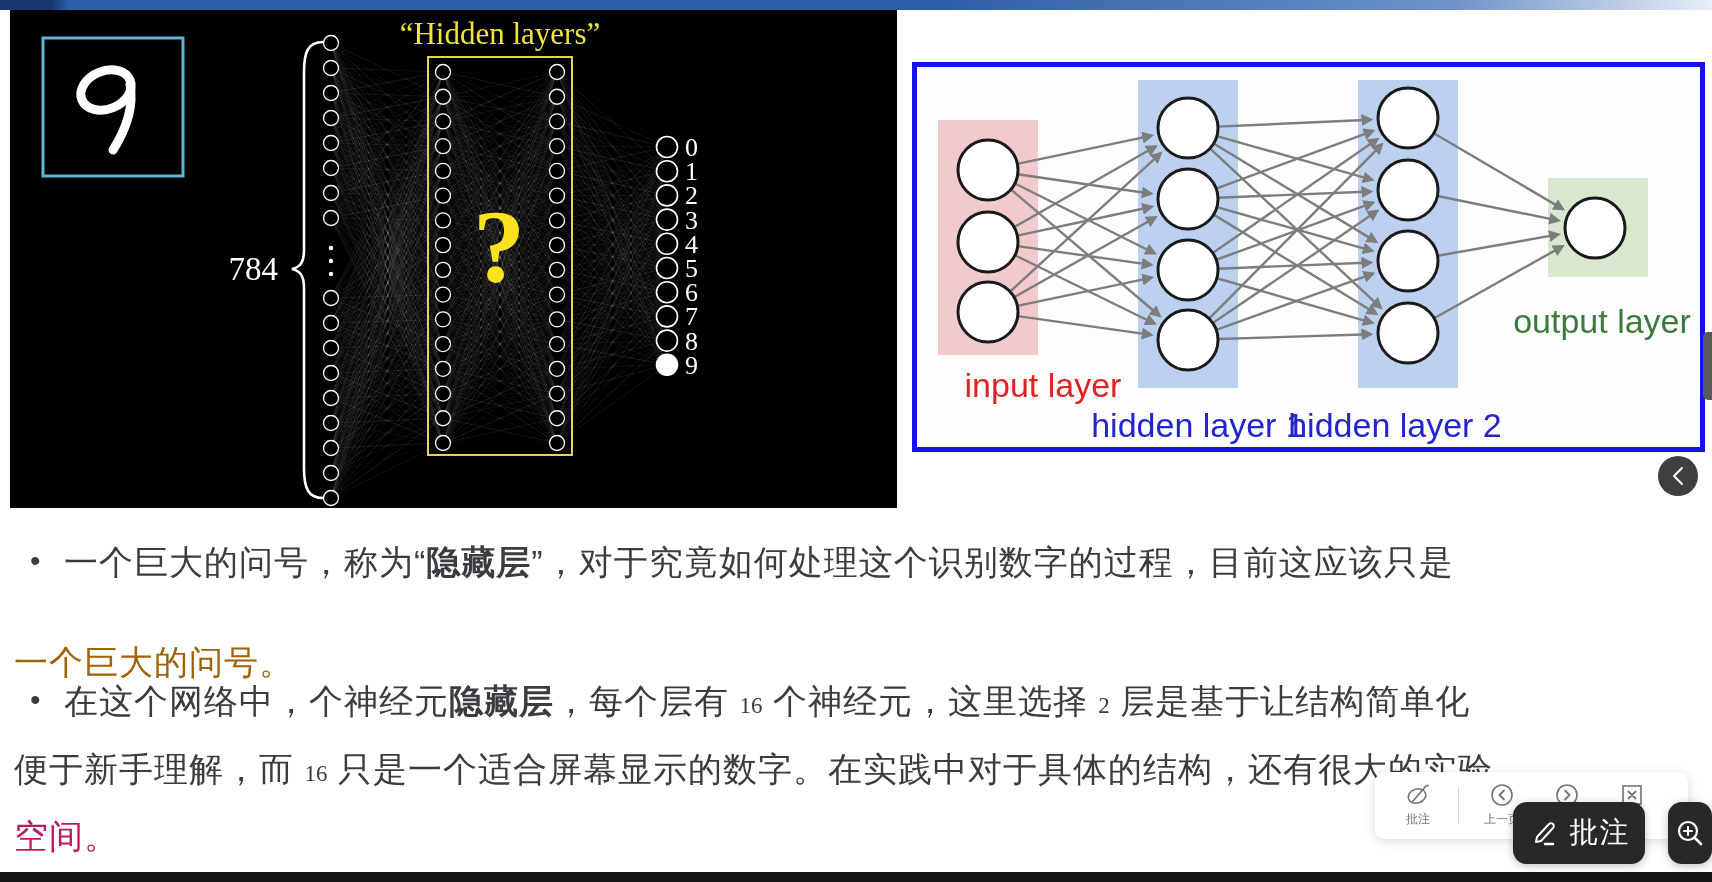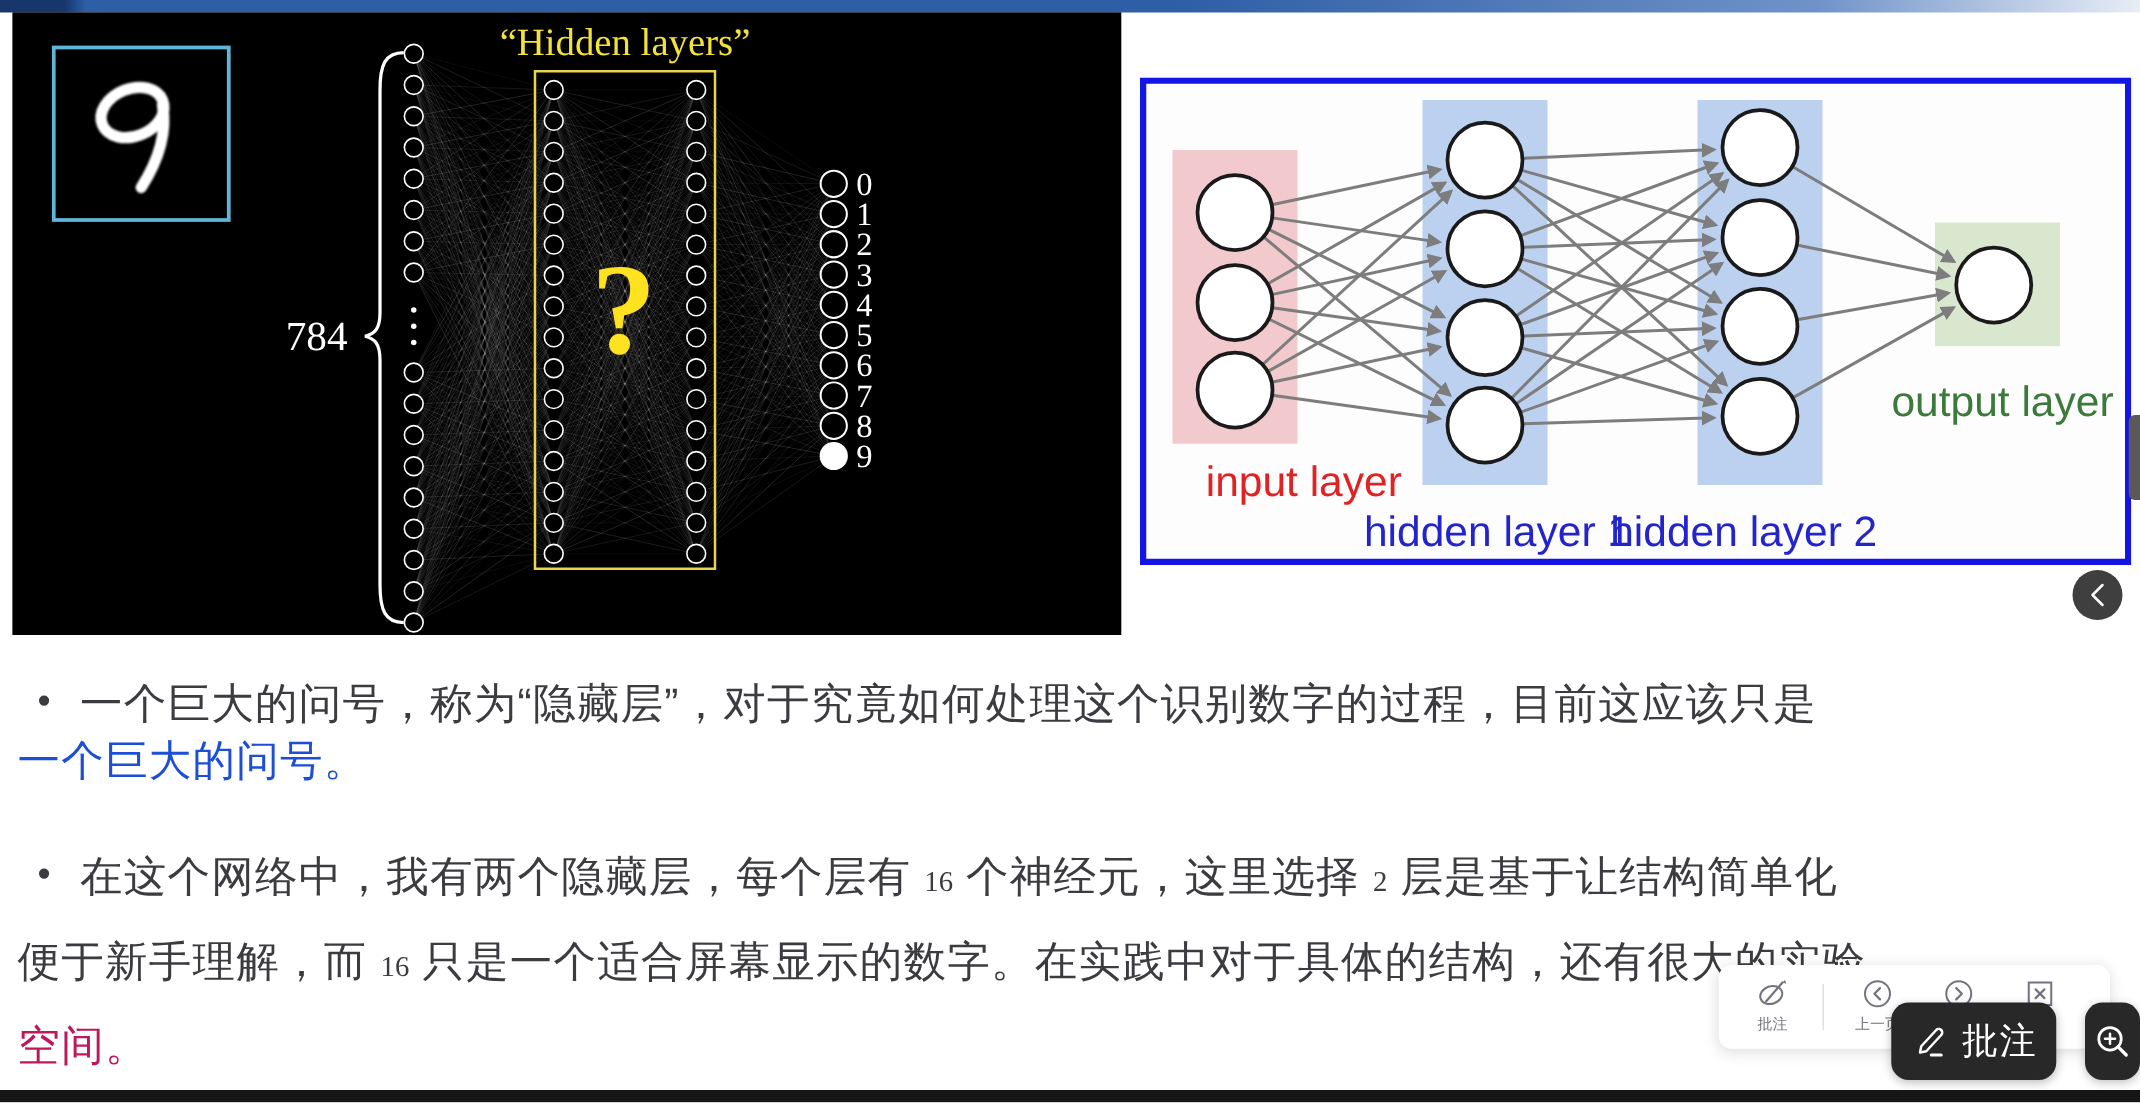--- a/index.html
+++ b/index.html
@@ -21,21 +21,21 @@
     position:absolute; left:1658px; top:456px; width:40px; height:40px; border-radius:50%;
     background:#3f3f3f; display:flex; align-items:center; justify-content:center; cursor:pointer;
   }
   .chevron-btn svg { display:block; }
   .scroll-piece {
     position:absolute; left:1703px; top:332px; width:9px; height:68px;
     background:#595959; border-radius:5px 0 0 5px;
   }
   .notes { position:absolute; left:0; top:0; }
   .note-line { position:absolute; white-space:nowrap; font-size:34px; color:#3b3b40; letter-spacing:1px; }
-  .note-line b { font-weight:normal; }
+  .note-line b { font-weight:bold; }
   .note-line .num { font-family:"Liberation Serif", serif; font-size:23px; letter-spacing:0; }
   .note-bullet { position:absolute; font-size:30px; color:#3b3b40; }
   .mini-toolbar {
     position:absolute; left:1375px; top:772px; width:313px; height:67px; background:#ffffff;
     border-radius:10px; box-shadow:0 2px 12px rgba(0,0,0,.14);
   }
   .mini-item { position:absolute; top:10px; display:flex; flex-direction:column; align-items:center; cursor:pointer; }
   .mini-item .lbl { font-size:12px; color:#73737f; margin-top:3px; white-space:nowrap; }
   .mini-divider { position:absolute; left:83px; top:15px; width:1px; height:37px; background:#d9d9de; }
   .dark-btn {
@@ -904,23 +904,23 @@
     <svg width="18" height="22" viewBox="0 0 18 22">
       <polyline points="13,3 5,11 13,19" fill="none" stroke="#ffffff" stroke-width="2" stroke-linecap="round" stroke-linejoin="round"></polyline>
     </svg>
   </div>
 
   <div class="scroll-piece"></div>
 
   <div class="notes" id="notes">
       <span class="note-bullet" style="left: 30px; top: 544px;">•</span>
       <div class="note-line" style="left: 64px; top: 540px; color: rgb(59, 59, 64);"><span>一个巨大的问号，称为“</span><b>隐藏层</b><span>”，对于究竟如何处理这个识别数字的过程，目前这应该只是</span></div>
-      <div class="note-line" style="left: 14px; top: 586px; color: #1d4ed8;"><span>一个巨大的问号。</span></div>
+      <div class="note-line" style="left: 14px; top: 640px; color: #a16207;"><span>一个巨大的问号。</span></div>
       <span class="note-bullet" style="left: 30px; top: 683px;">•</span>
-      <div class="note-line" style="left: 64px; top: 679px; color: rgb(59, 59, 64);"><span>在这个网络中，我有两个</span><b>隐藏层</b><span>，每个层有 </span><span class="num">16</span><span> 个神经元，这里选择 </span><span class="num">2</span><span> 层是基于让结构简单化</span></div>
+      <div class="note-line" style="left: 64px; top: 679px; color: rgb(59, 59, 64);"><span>在这个网络中，个神经元</span><b>隐藏层</b><span>，每个层有 </span><span class="num">16</span><span> 个神经元，这里选择 </span><span class="num">2</span><span> 层是基于让结构简单化</span></div>
       <div class="note-line" style="left: 14px; top: 747px; color: rgb(59, 59, 64); text-align: center;"><span>便于新手理解，而 </span><span class="num">16</span><span> 只是一个适合屏幕显示的数字。在实践中对于具体的结构，还有很大的实验</span></div>
       <div class="note-line" style="left: 14px; top: 814px; color: #be185d;"><span>空间。</span></div>
     </div>
 
   <div class="mini-toolbar">
     <div class="mini-item" style="left:20px; width:46px;">
       <svg width="26" height="26" viewBox="0 0 26 26">
         <ellipse cx="12" cy="14" rx="9" ry="7" fill="none" stroke="#73737f" stroke-width="1.6" transform="rotate(-20 12 14)"></ellipse>
         <line x1="8" y1="19" x2="21" y2="4" stroke="#73737f" stroke-width="1.8" stroke-linecap="round"></line>
         <path d="M21 4 L23 2 L24 5 Z" fill="#73737f"></path>

